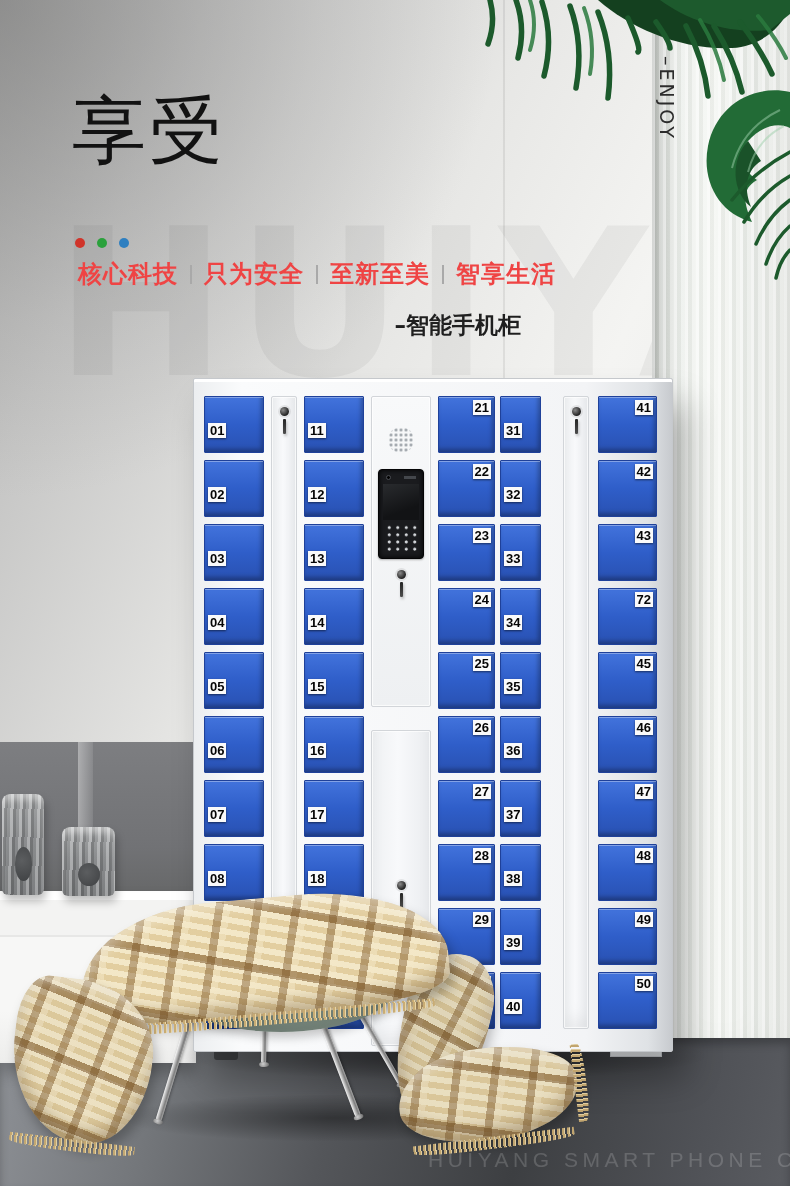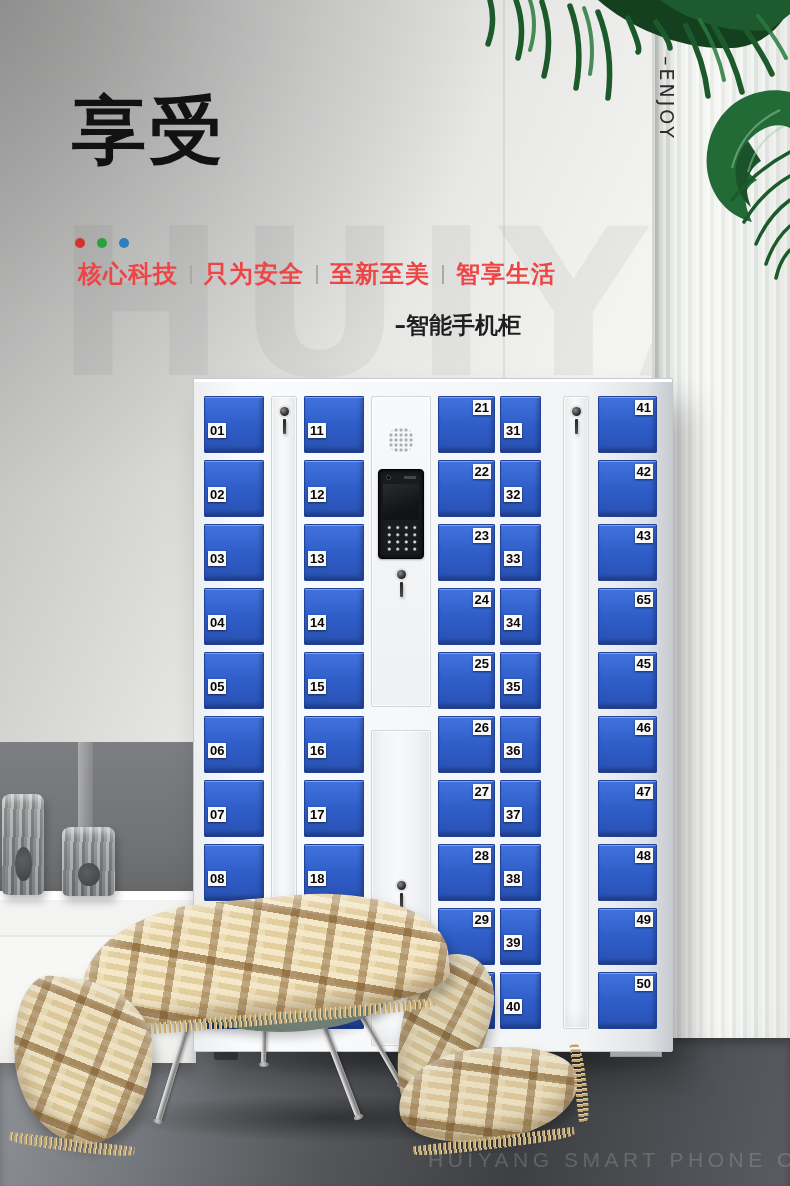--- a/index.html
+++ b/index.html
@@ -40,21 +40,21 @@
       repeating-linear-gradient(92deg, rgba(255,255,255,.28) 0 3px, rgba(0,0,0,.18) 3px 6px, rgba(120,120,120,.1) 6px 9px),
       linear-gradient(180deg,#a7a9aa 0%,#8d8f91 45%,#7c7e80 100%);
     border-radius:8px 8px 6px 6px;box-shadow:inset 0 6px 6px rgba(255,255,255,.4), 2px 6px 8px rgba(0,0,0,.25);}
   .vase.v1{left:2px;top:794px;width:42px;height:101px;}
   .vase.v2{left:62px;top:827px;width:53px;height:69px;}
   .vase b{position:absolute;left:30%;top:52%;width:42%;height:34%;border-radius:50%;
     background:radial-gradient(circle at 40% 40%, #5c5e60, #3f4143);display:block;}
 
   
   .hd-main{position:absolute;left:72px;top:92px;margin:0;font-size:74px;line-height:1.05;
-    font-weight:700;color:#121212;letter-spacing:3px;}
+    font-weight:400;color:#121212;letter-spacing:3px;}
   .hd-sub{position:absolute;left:74px;top:182px;margin:0;font-size:43px;font-weight:700;color:#1c1c1c;letter-spacing:1px;}
   .dots{position:absolute;left:75px;top:238px;display:flex;gap:12px;}
   .dot{width:10px;height:10px;border-radius:50%;display:inline-block;}
   .tagline{position:absolute;left:78px;top:258px;margin:0;padding:0;list-style:none;white-space:nowrap;}
   .tagline li{display:inline-block;font-size:24px;font-weight:700;color:#ef4444;letter-spacing:1px;}
   .tagline li + li::before{content:"";display:inline-block;width:2px;height:19px;
     background:#a9a9a9;margin:0 12px;vertical-align:-2px;}
   .product-label{position:absolute;left:78px;top:294px;width:427px;margin:16px;text-align:right;
     font-size:23px;font-weight:700;color:#1f1f1f;}
   .enjoy{position:absolute;left:656px;top:56px;font-size:19px;color:#2c2c2c;letter-spacing:3px;
@@ -366,21 +366,21 @@
     <div class="door">
           <span class="door-num">41</span>
         </div>
         <div class="door">
           <span class="door-num">42</span>
         </div>
         <div class="door">
           <span class="door-num">43</span>
         </div>
         <div class="door">
-          <span class="door-num">65</span>
+          <span class="door-num">72</span>
         </div>
         <div class="door">
           <span class="door-num">45</span>
         </div>
         <div class="door">
           <span class="door-num">46</span>
         </div>
         <div class="door">
           <span class="door-num">47</span>
         </div>

